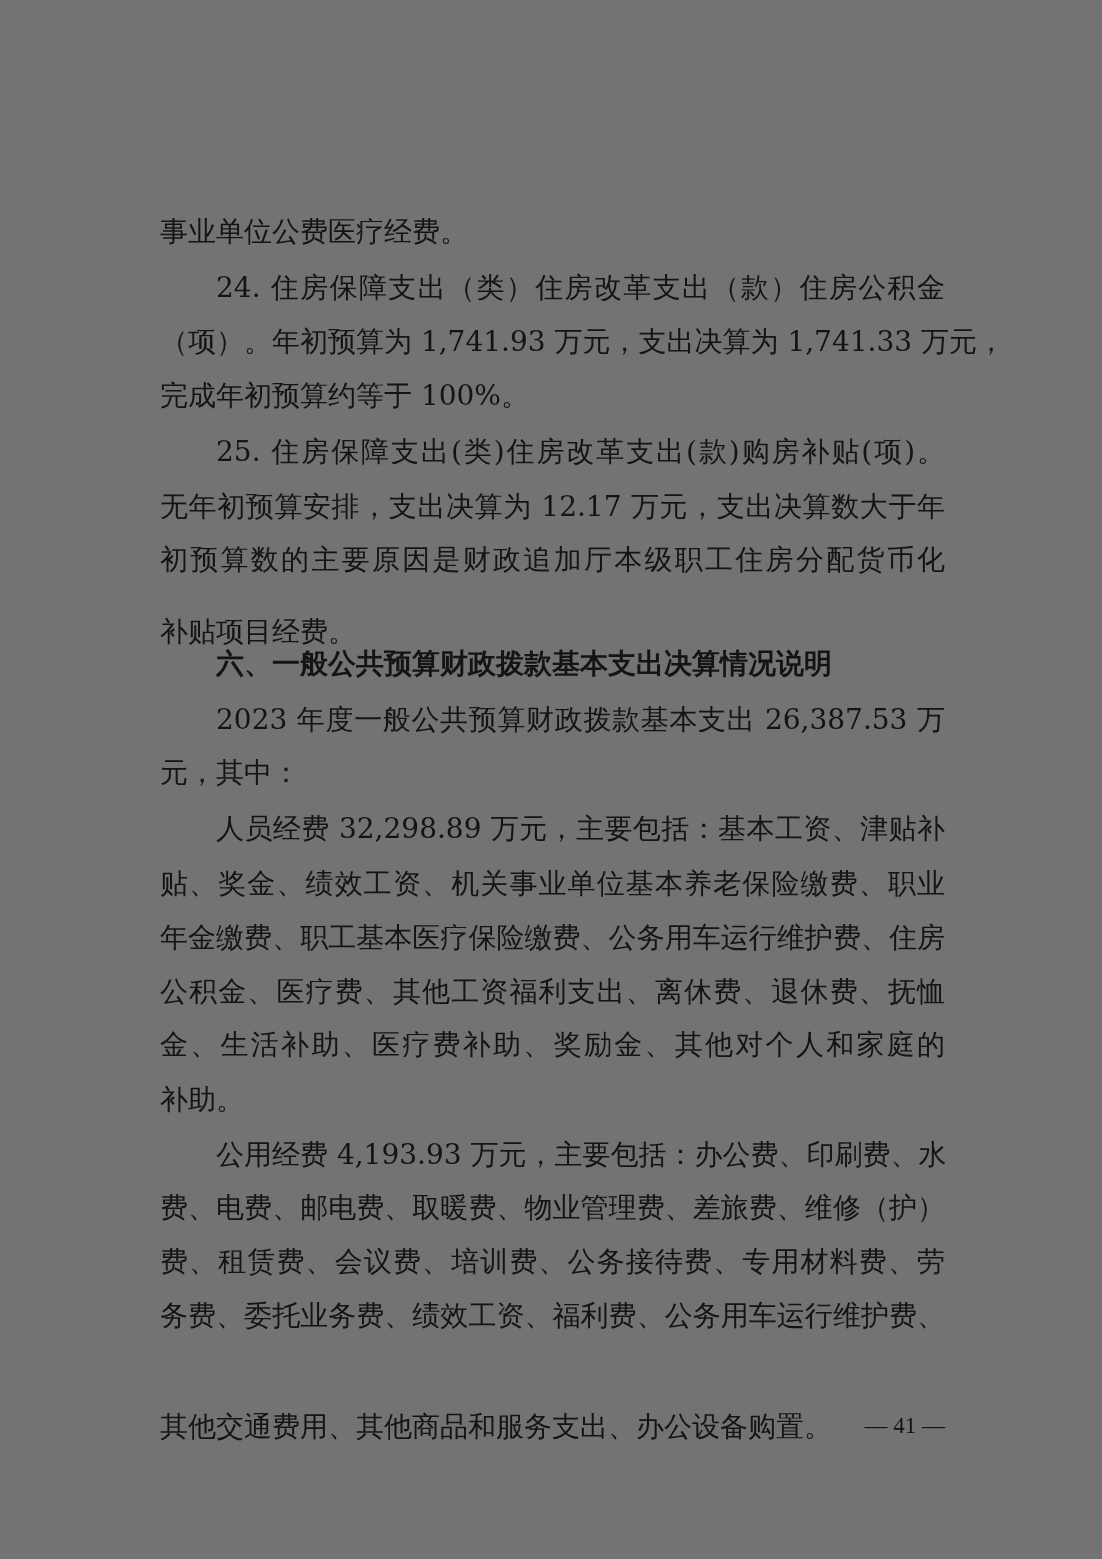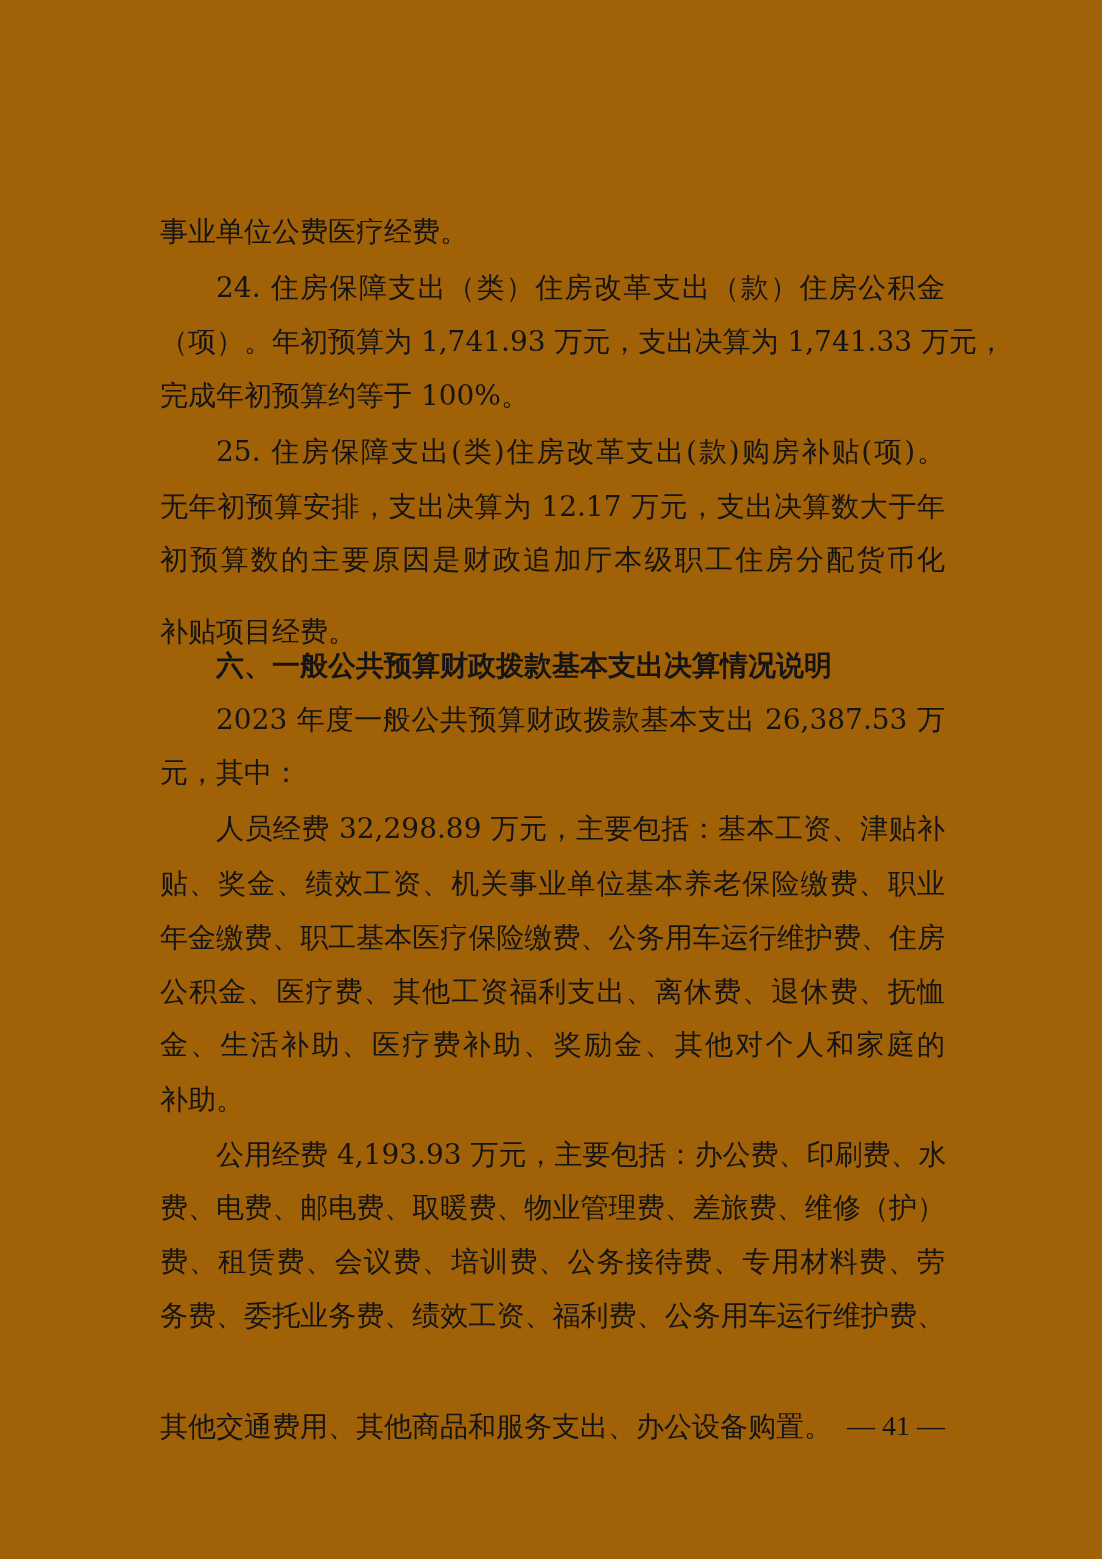--- a/index.html
+++ b/index.html
@@ -1,41 +1,41 @@
 <!DOCTYPE html>
 <html><head>
 <meta charset="utf-8">
 <style>
   html, body { margin: 0; padding: 0; background: #ffffff; }
   body { width: 1102px; height: 1559px; position: relative; overflow: hidden; }
-  .page { position: absolute; left: 0; top: 0; width: 1102px; height: 1559px; background: #a16207; }
+  .page { position: absolute; left: 0; top: 0; width: 1102px; height: 1559px; background: #737373; }
   .line {
     position: absolute;
     left: 160px;
     width: 785px;
     height: 40px;
     font-family: "DejaVu Serif", "Liberation Serif", serif;
     font-size: 28px;
     line-height: 40px;
     color: #141414;
     white-space: nowrap;
     text-align: justify;
     text-align-last: justify;
   }
   .line.last { text-align-last: left; }
   .line.indent { left: 216px; width: 729px; }
-  .line.heading { font-family: Liberation Sans, sans-serif; font-weight: bold; }
+  .line.heading { font-family: Liberation Mono, monospace; font-weight: bold; }
   .pagenum {
     position: absolute;
     left: 840px;
     top: 1406px;
     width: 105px;
     height: 40px;
     font-family: "Liberation Serif", "DejaVu Serif", serif;
-    font-size: 28px;
+    font-size: 23px;
     line-height: 40px;
     color: #141414;
     text-align: right;
     white-space: nowrap;
   }
 </style>
 </head>
 <body>
 
 <div class="page">

